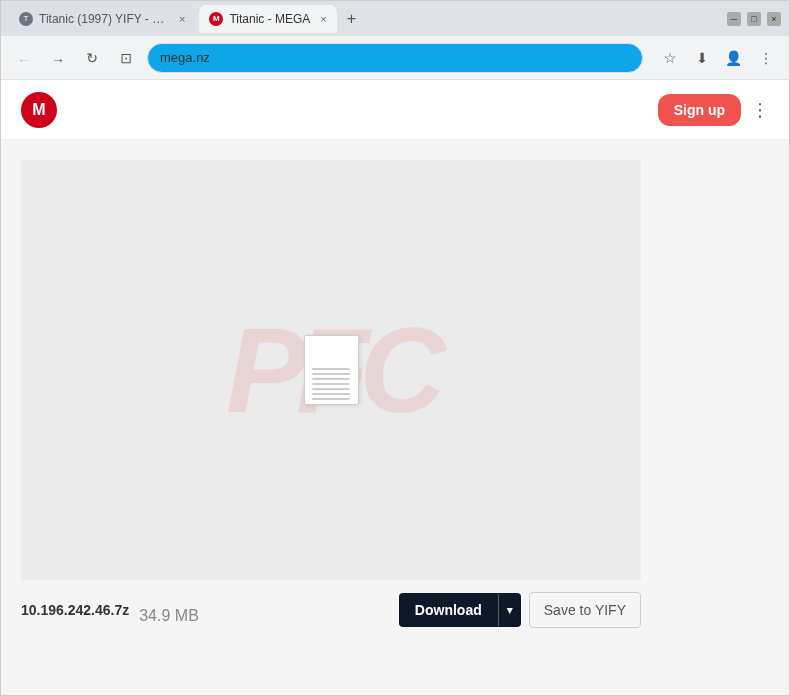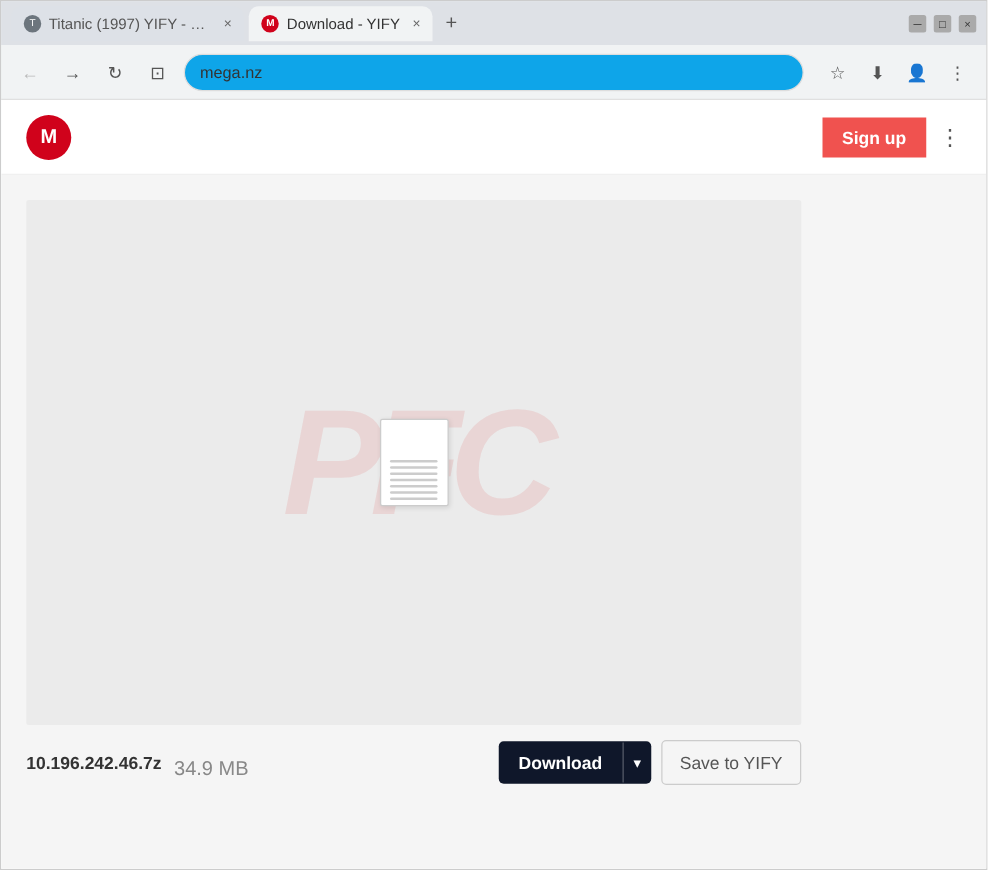--- a/index.html
+++ b/index.html
@@ -30,21 +30,21 @@
     .nav-icons { display: flex; gap: 6px; align-items: center; margin-left: 6px; }
     .nav-icon-btn { width: 26px; height: 26px; border-radius: 50%; display: flex; align-items: center; justify-content: center; cursor: pointer; color: #555; font-size: 14px; background: transparent; }
 
     
     .page-content { flex: 1; background: #fff; display: flex; flex-direction: column; overflow: hidden; }
 
     
     .mega-header { height: 60px; background: #fff; display: flex; align-items: center; padding: 0 20px; border-bottom: 1px solid #f0f0f0; }
     .mega-logo { width: 36px; height: 36px; border-radius: 50%; background: #d0021b; display: flex; align-items: center; justify-content: center; color: white; font-weight: bold; font-size: 16px; }
     .mega-header-right { margin-left: auto; display: flex; align-items: center; gap: 10px; }
-    .signup-btn { background: #f0524f; color: white; border: none; border-radius: 0; padding: 8px 16px; font-size: 14px; font-weight: bold; cursor: pointer; }
+    .signup-btn { background: #f0524f; color: white; border: none; border-radius: 12px; padding: 8px 16px; font-size: 14px; font-weight: bold; cursor: pointer; }
     .more-btn { font-size: 18px; color: #555; cursor: pointer; }
 
     
     .main-content { flex: 1; display: flex; flex-direction: column; align-items: flex-start; padding: 20px; background: #f5f5f5; }
 
     
     .file-preview { width: 620px; height: 420px; background: #ebebeb; position: relative; display: flex; align-items: center; justify-content: center; overflow: hidden; border-radius: 2px; }
 
     
     .watermark { position: absolute; top: 0; left: 0; width: 100%; height: 100%; display: flex; flex-direction: column; align-items: center; justify-content: center; pointer-events: none; }
@@ -80,21 +80,21 @@
         <span>T</span>
       </div>
       <span class="tab-title">Titanic (1997) YIFY - Download...</span>
       <span class="tab-close">×</span>
     </div>
 
     <div class="title-bar-tab">
       <div class="tab-favicon mega">
         <span>M</span>
       </div>
-      <span class="tab-title">Download - YIFY</span>
+      <span class="tab-title">Titanic - MEGA</span>
       <span class="tab-close">×</span>
     </div>
     <span class="tab-add">+</span>
     <div class="window-controls">
       <div class="win-btn">─</div>
       <div class="win-btn">□</div>
       <div class="win-btn">×</div>
     </div>
   </div>
 

